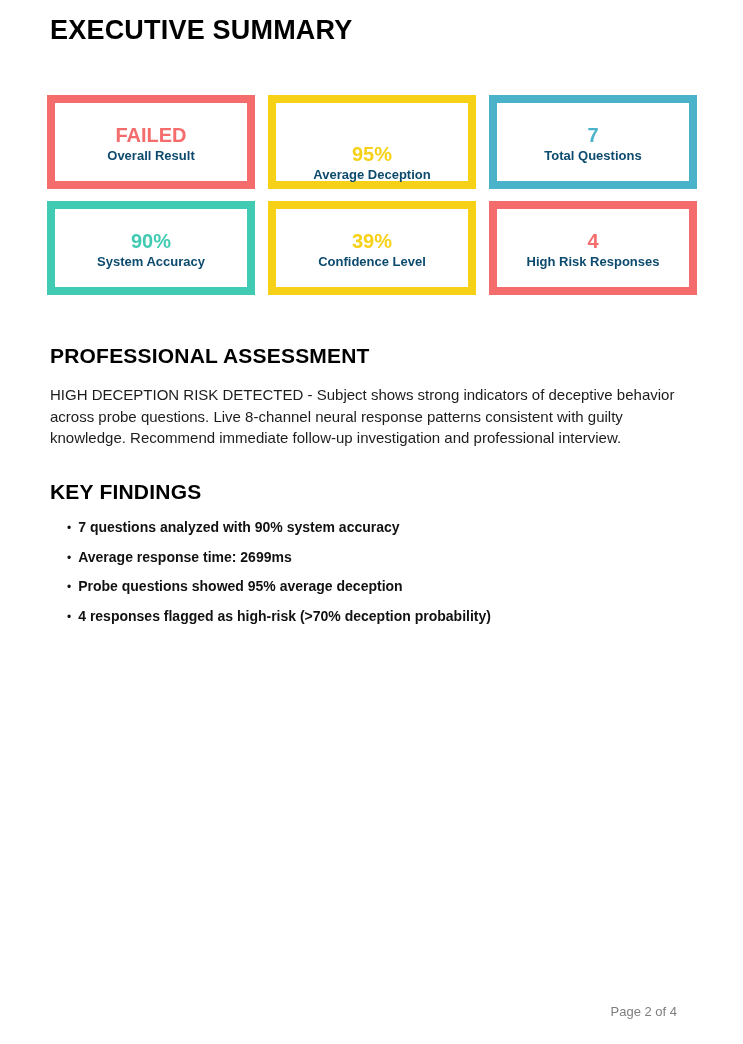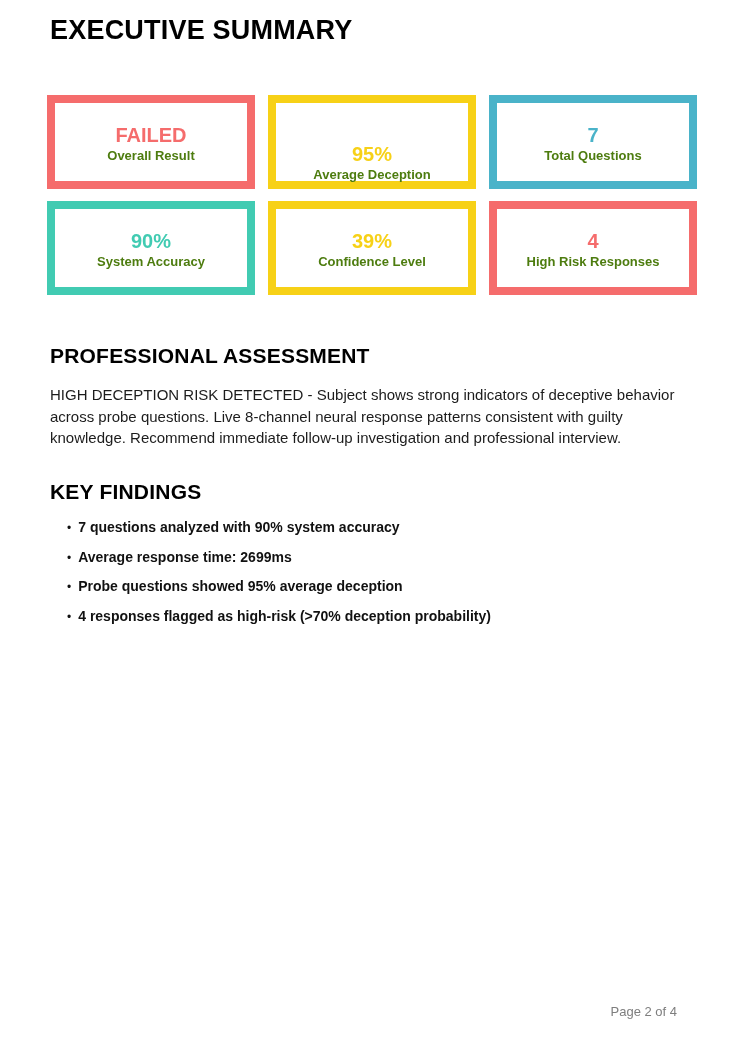--- a/index.html
+++ b/index.html
@@ -49,21 +49,21 @@
   .card-value {
     font-size: 20px;
     line-height: 20px;
     font-weight: 700;
   }
 
   .card-label {
     font-size: 13px;
     line-height: 13px;
     font-weight: 700;
-    color: #4d7c0f;
+    color: #0c4a6e;
   }
 
   .section-heading {
     position: absolute;
     left: 50px;
     font-size: 21px;
     line-height: 22px;
     font-weight: 700;
     color: #000000;
     letter-spacing: 0.2px;

